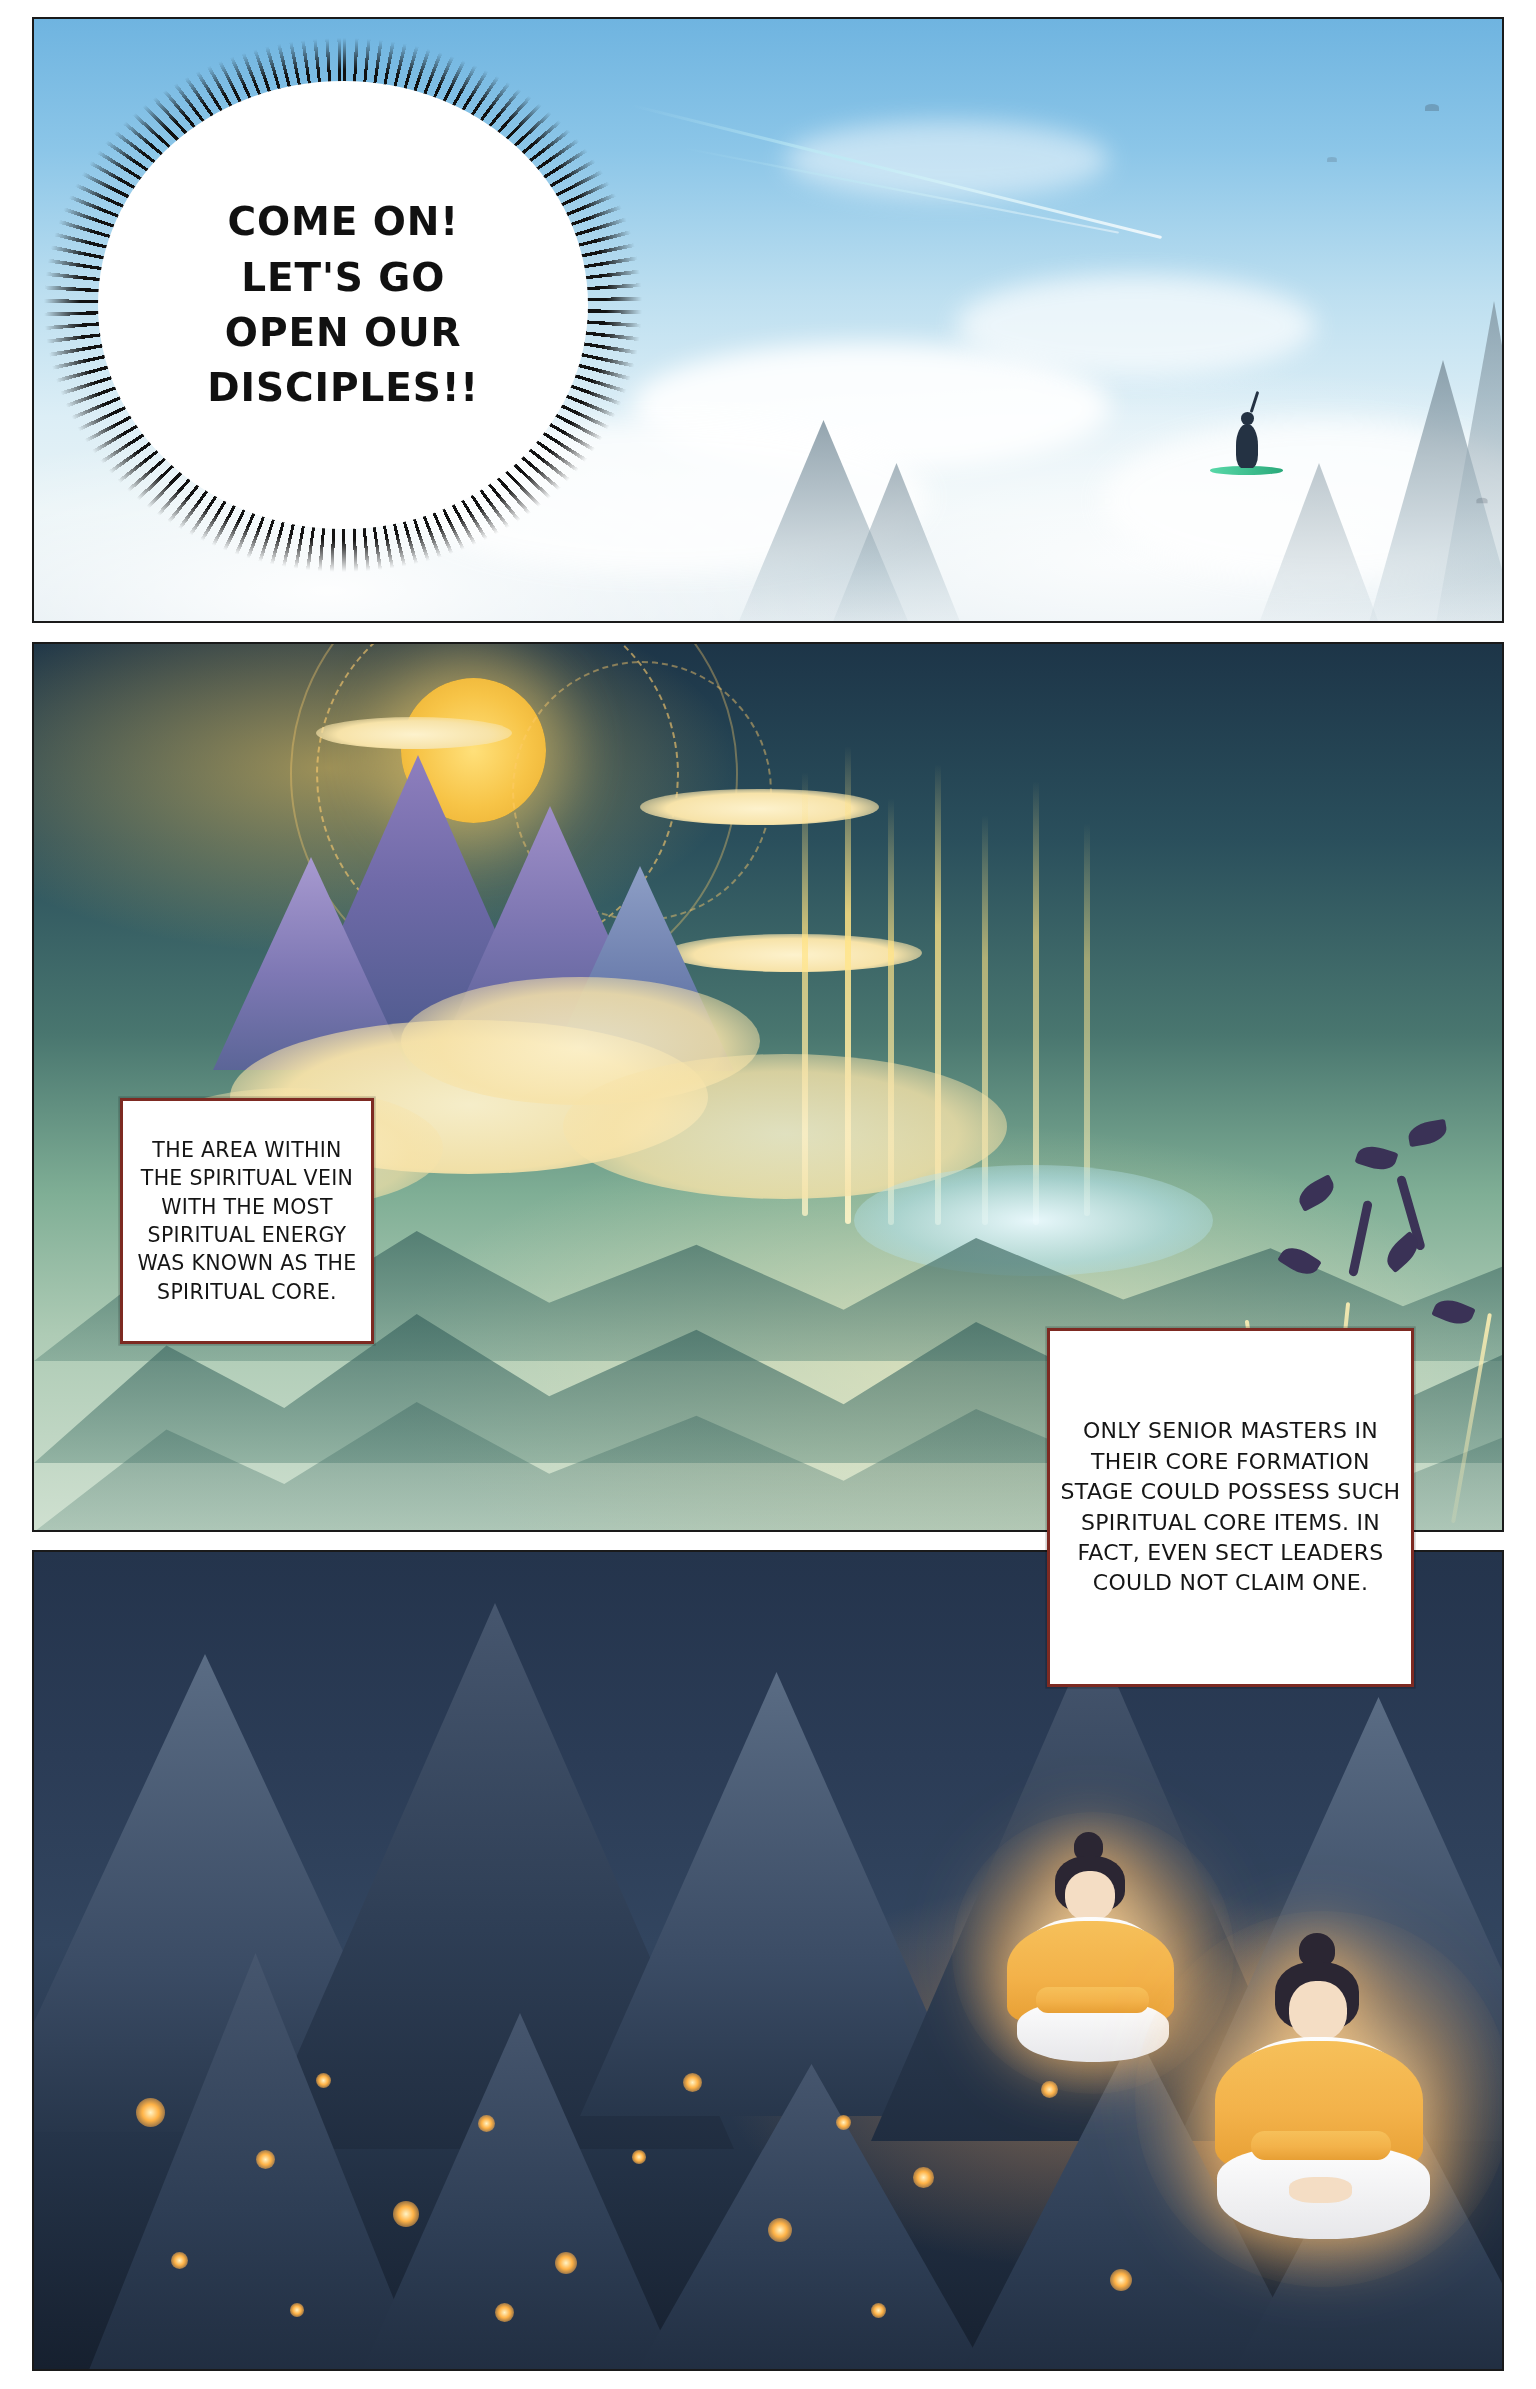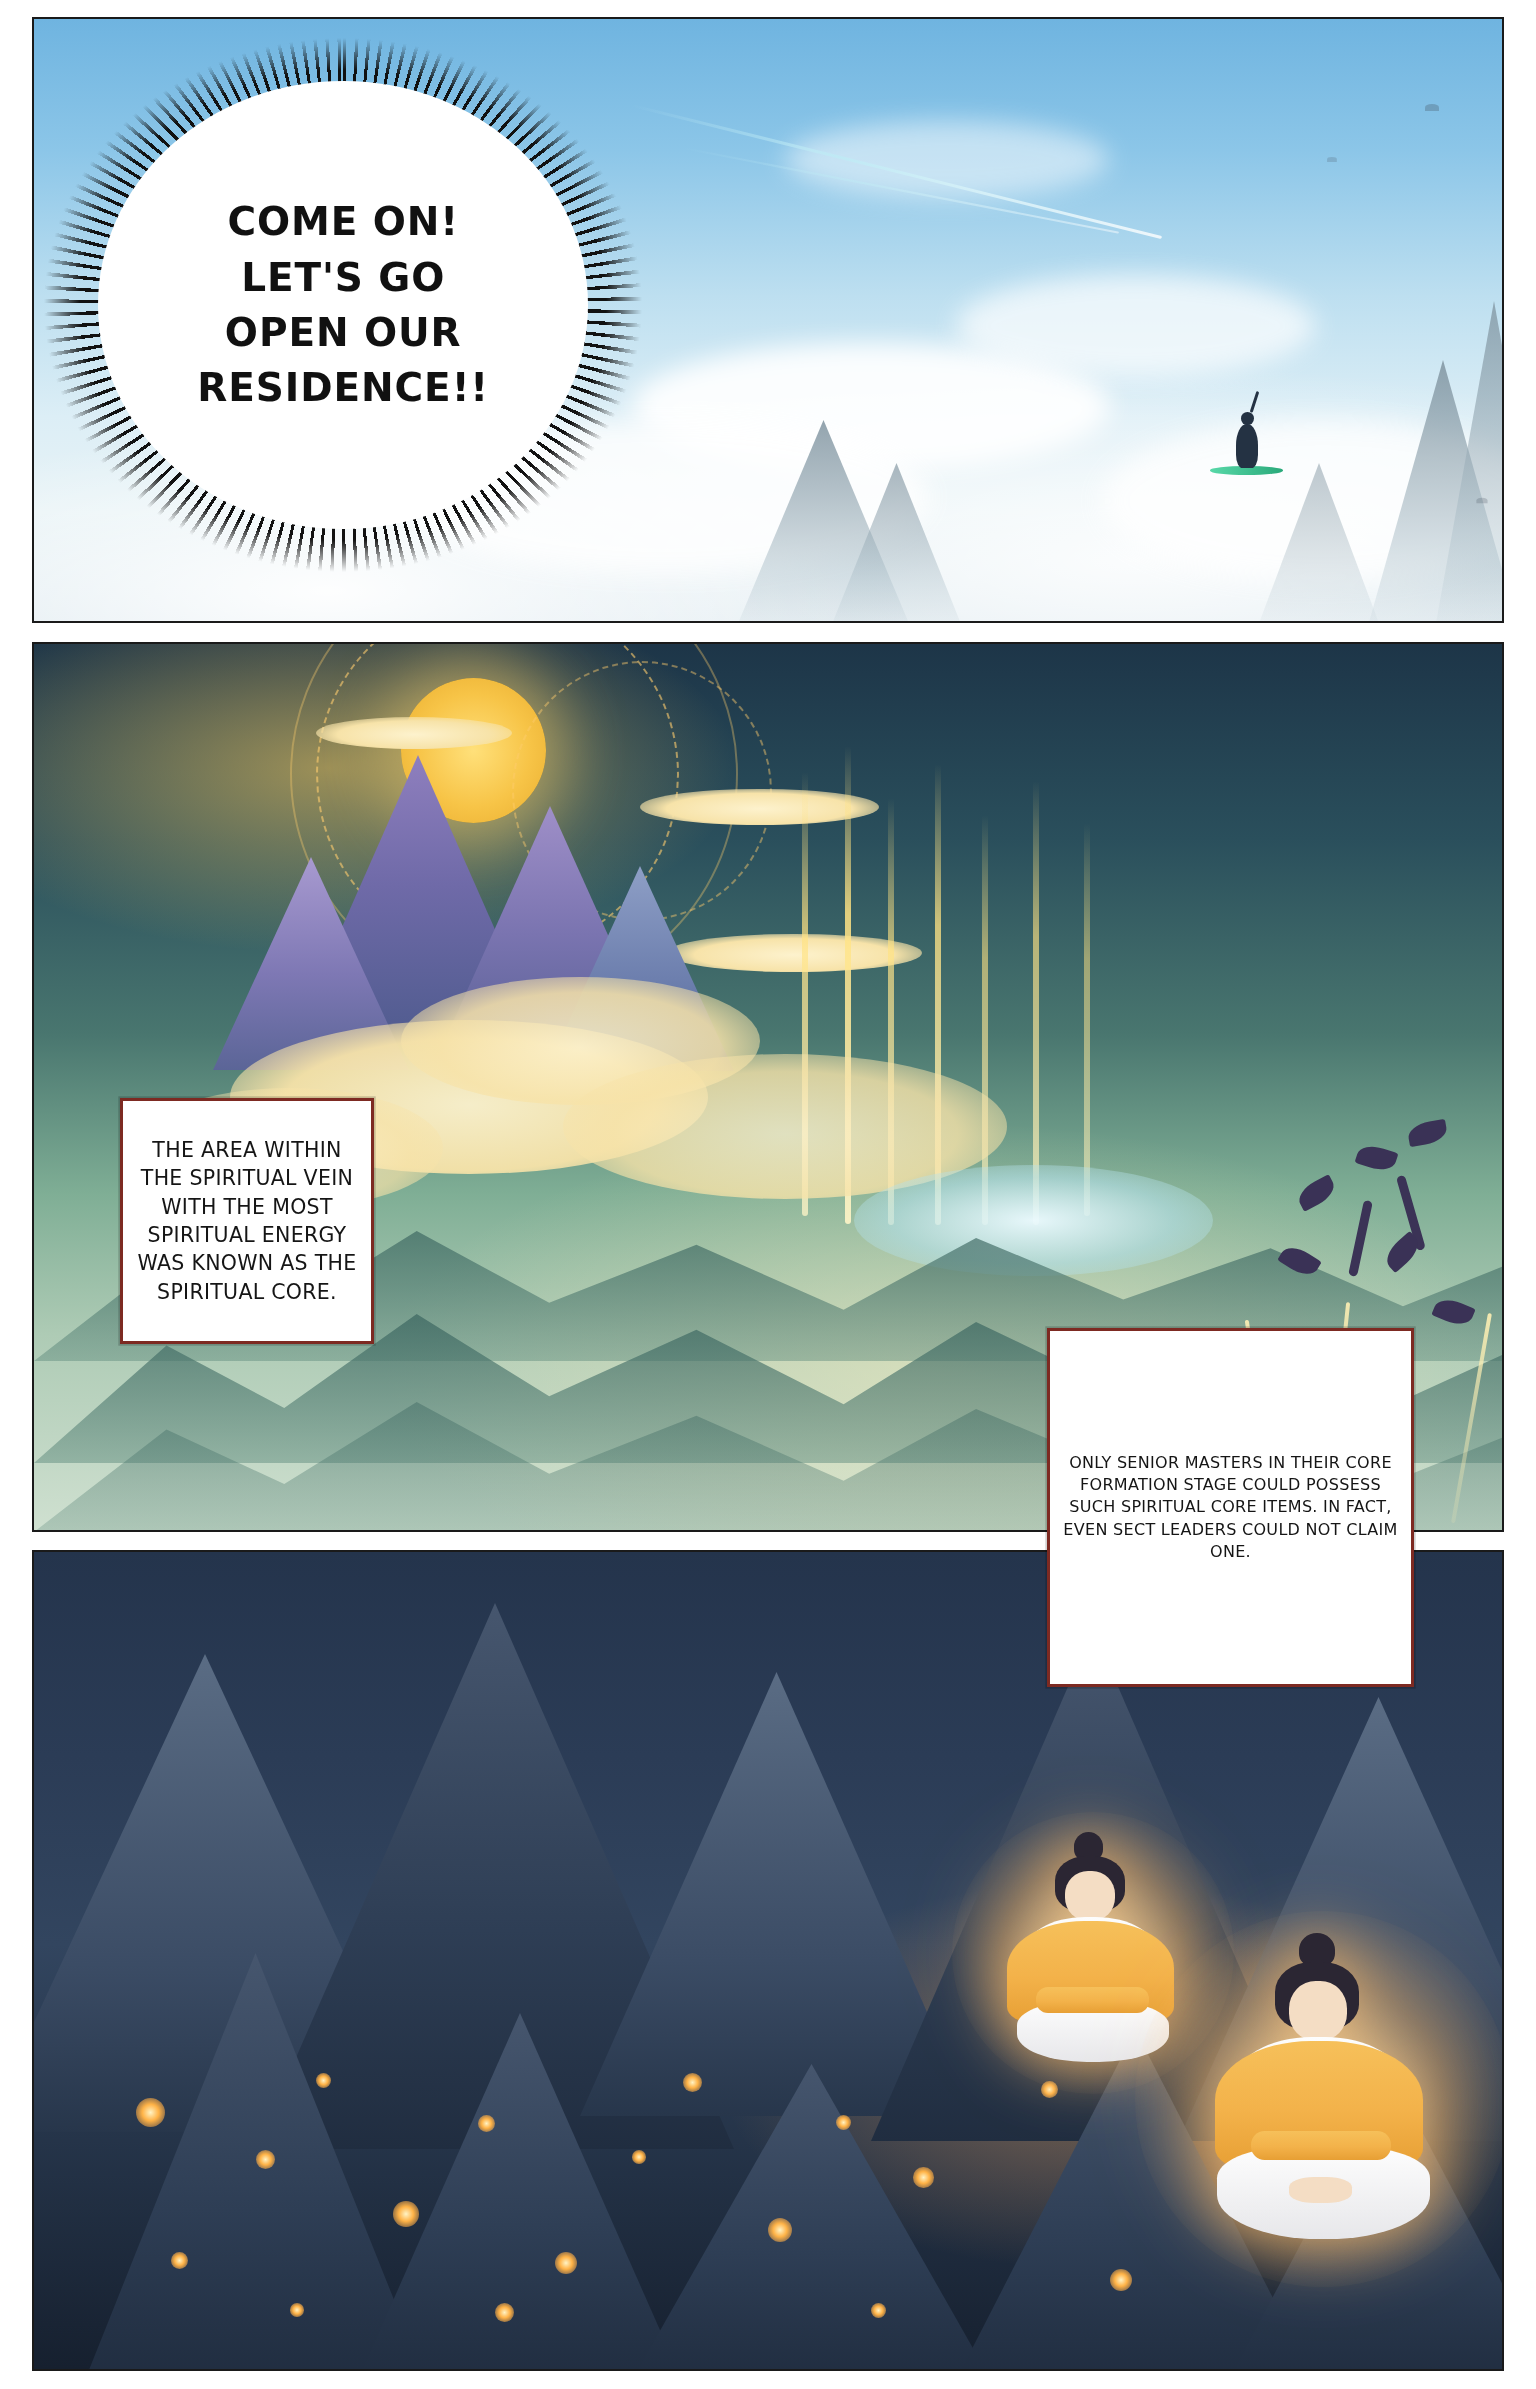--- a/index.html
+++ b/index.html
@@ -281,21 +281,21 @@
     <div class="bird" style="left:1291px; top:137px; opacity:.35; transform:scale(.7);"></div>
     <div class="bird" style="left:1441px; top:478px; opacity:.4; transform:scale(.8);"></div>
 
     <div class="burst">
       <div class="burst-rays"></div>
       <div class="burst-core"></div>
       <div class="burst-text">
         <span>COME ON!</span>
         <span>LET'S GO</span>
         <span>OPEN OUR</span>
-        <span>RESIDENCE!!</span>
+        <span>DISCIPLES!!</span>
       </div>
     </div>
   </div>
 
   <div class="panel" id="panel-2">
 
     <div class="sun" style="left:367px; top:34px; width:145px; height:145px;"></div>
     <div class="ring dashed" style="left:282px; top:-51px; width:359px; height:359px;"></div>
     <div class="ring" style="left:256px; top:-94px; width:444px; height:444px; border-color:rgba(255,205,110,0.35);"></div>
     <div class="ring dashed" style="left:478px; top:17px; width:256px; height:256px; border-color:rgba(255,205,110,0.45);"></div>
@@ -402,20 +402,20 @@
   </div>
 
 
 
 
   <div class="bubble" style="left:120px; top:1098px; width:254px; height:246px; font-size:20.5px;">
     <span>THE AREA WITHIN THE SPIRITUAL VEIN WITH THE MOST SPIRITUAL ENERGY WAS KNOWN AS THE SPIRITUAL CORE.</span>
   </div>
 
 
-  <div class="bubble" style="left:1047px; top:1328px; width:367px; height:359px; font-size:16px;">
+  <div class="bubble" style="left:1047px; top:1328px; width:367px; height:359px; font-size:22px;">
     <span>ONLY SENIOR MASTERS IN THEIR CORE FORMATION STAGE COULD POSSESS SUCH SPIRITUAL CORE ITEMS. IN FACT, EVEN SECT LEADERS COULD NOT CLAIM ONE.</span>
   </div>
 
 
 
 </div>
 
 
 </body></html>

